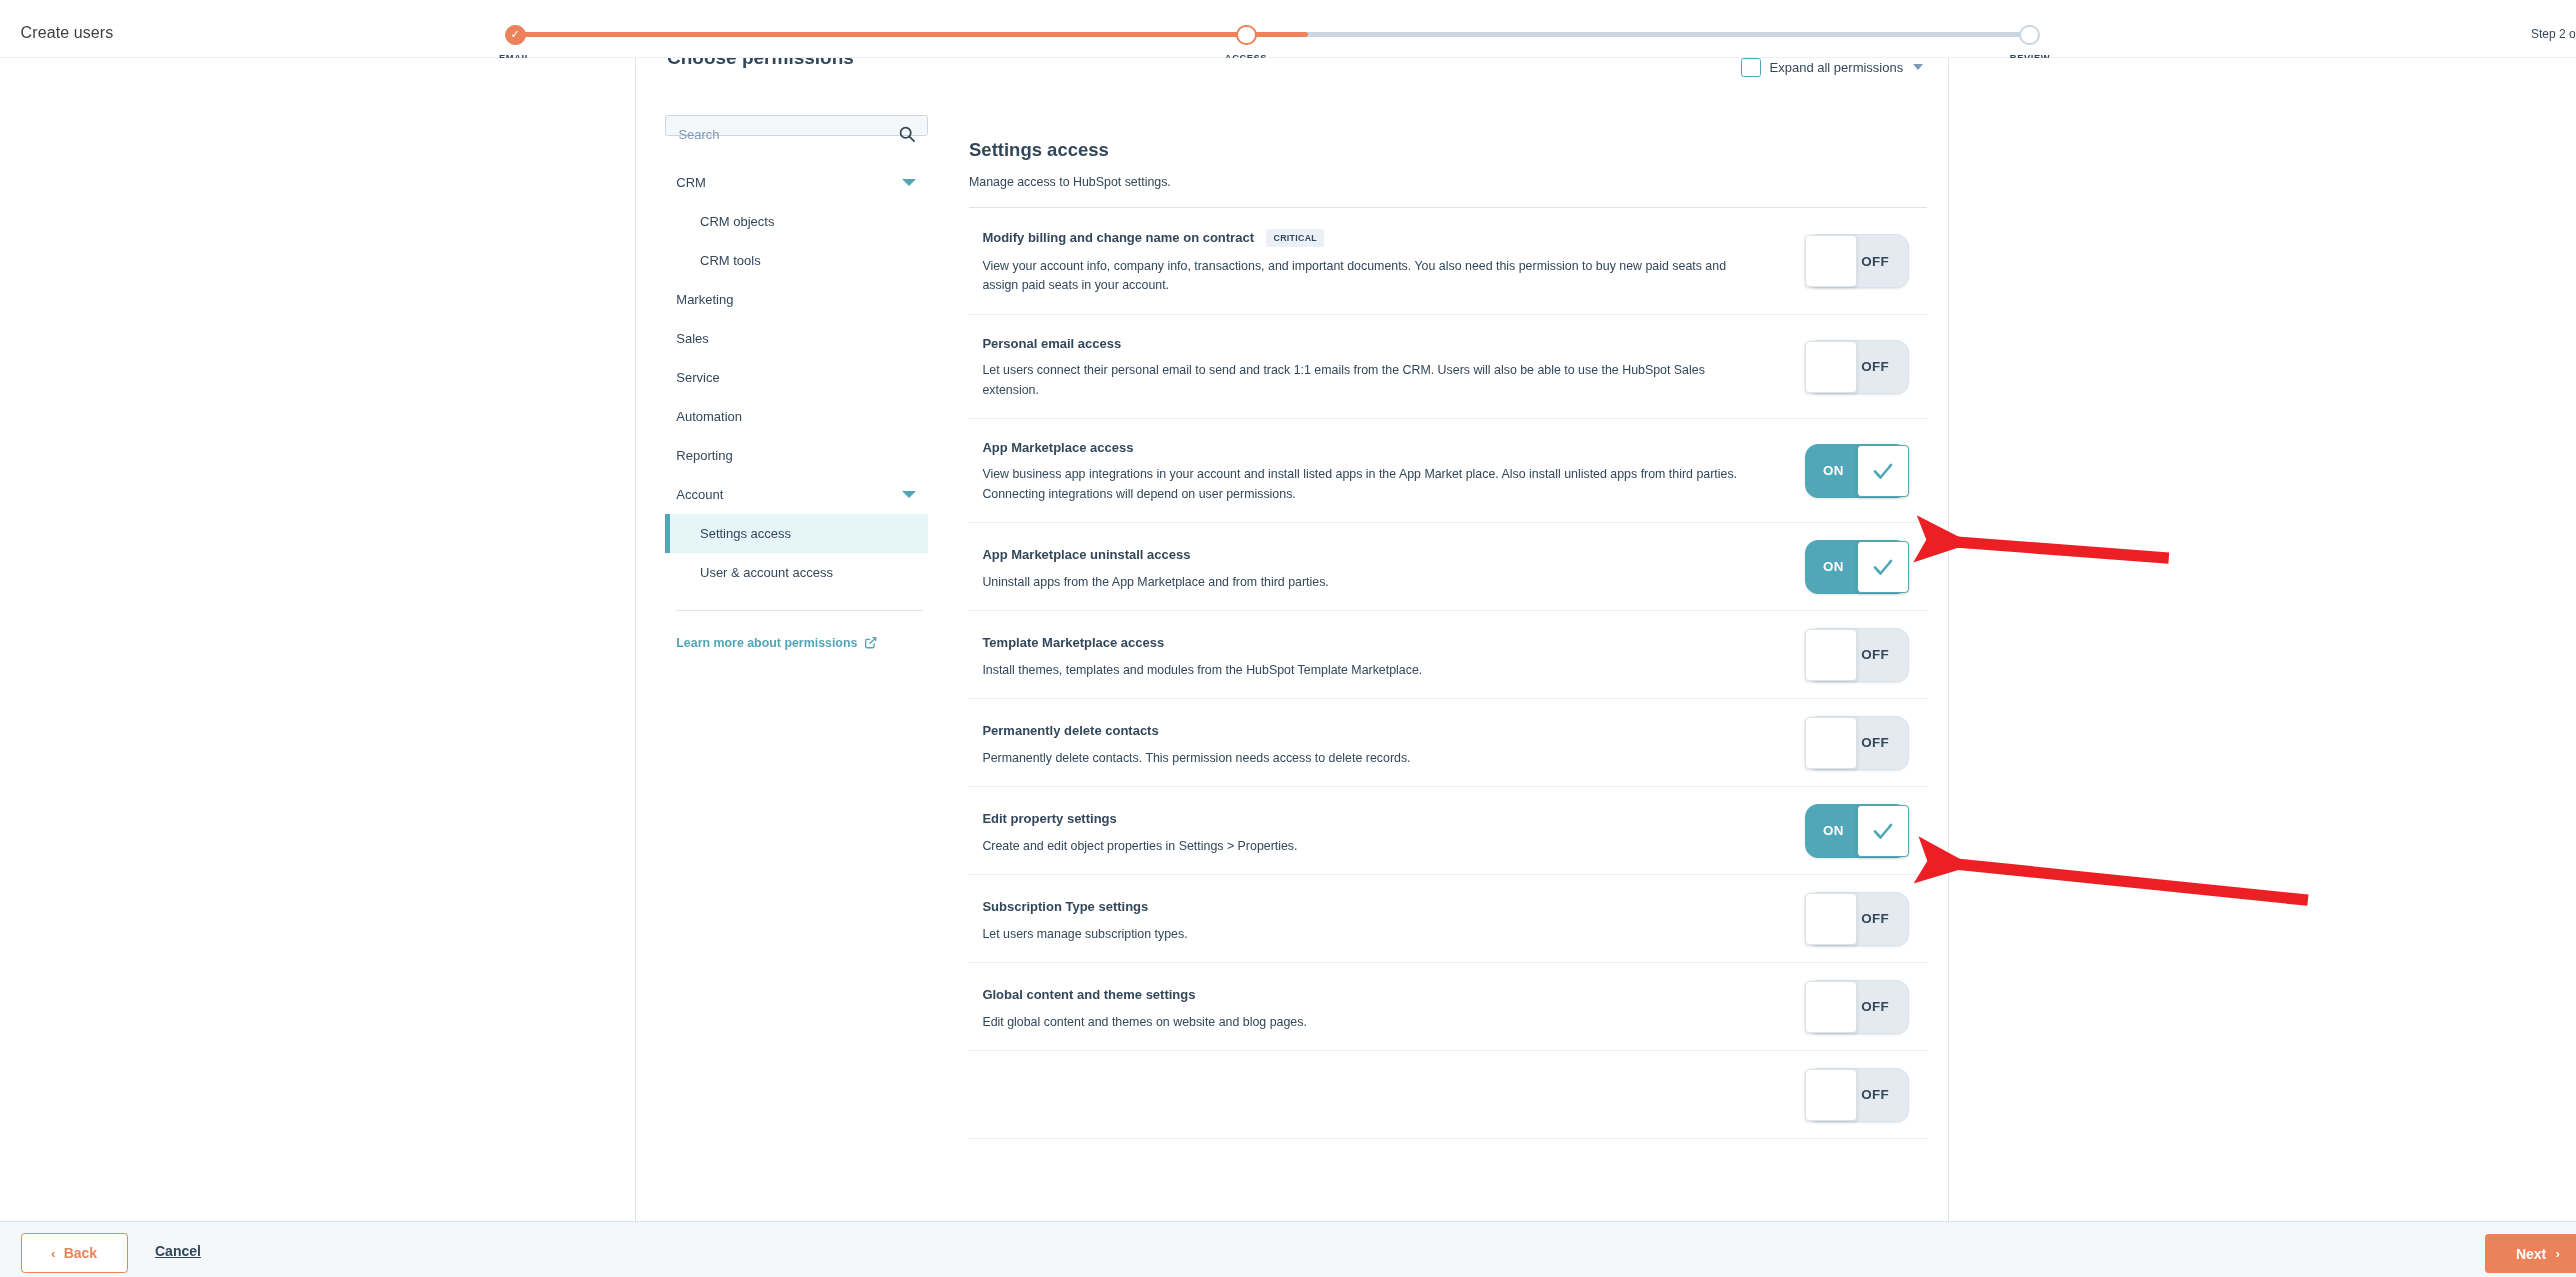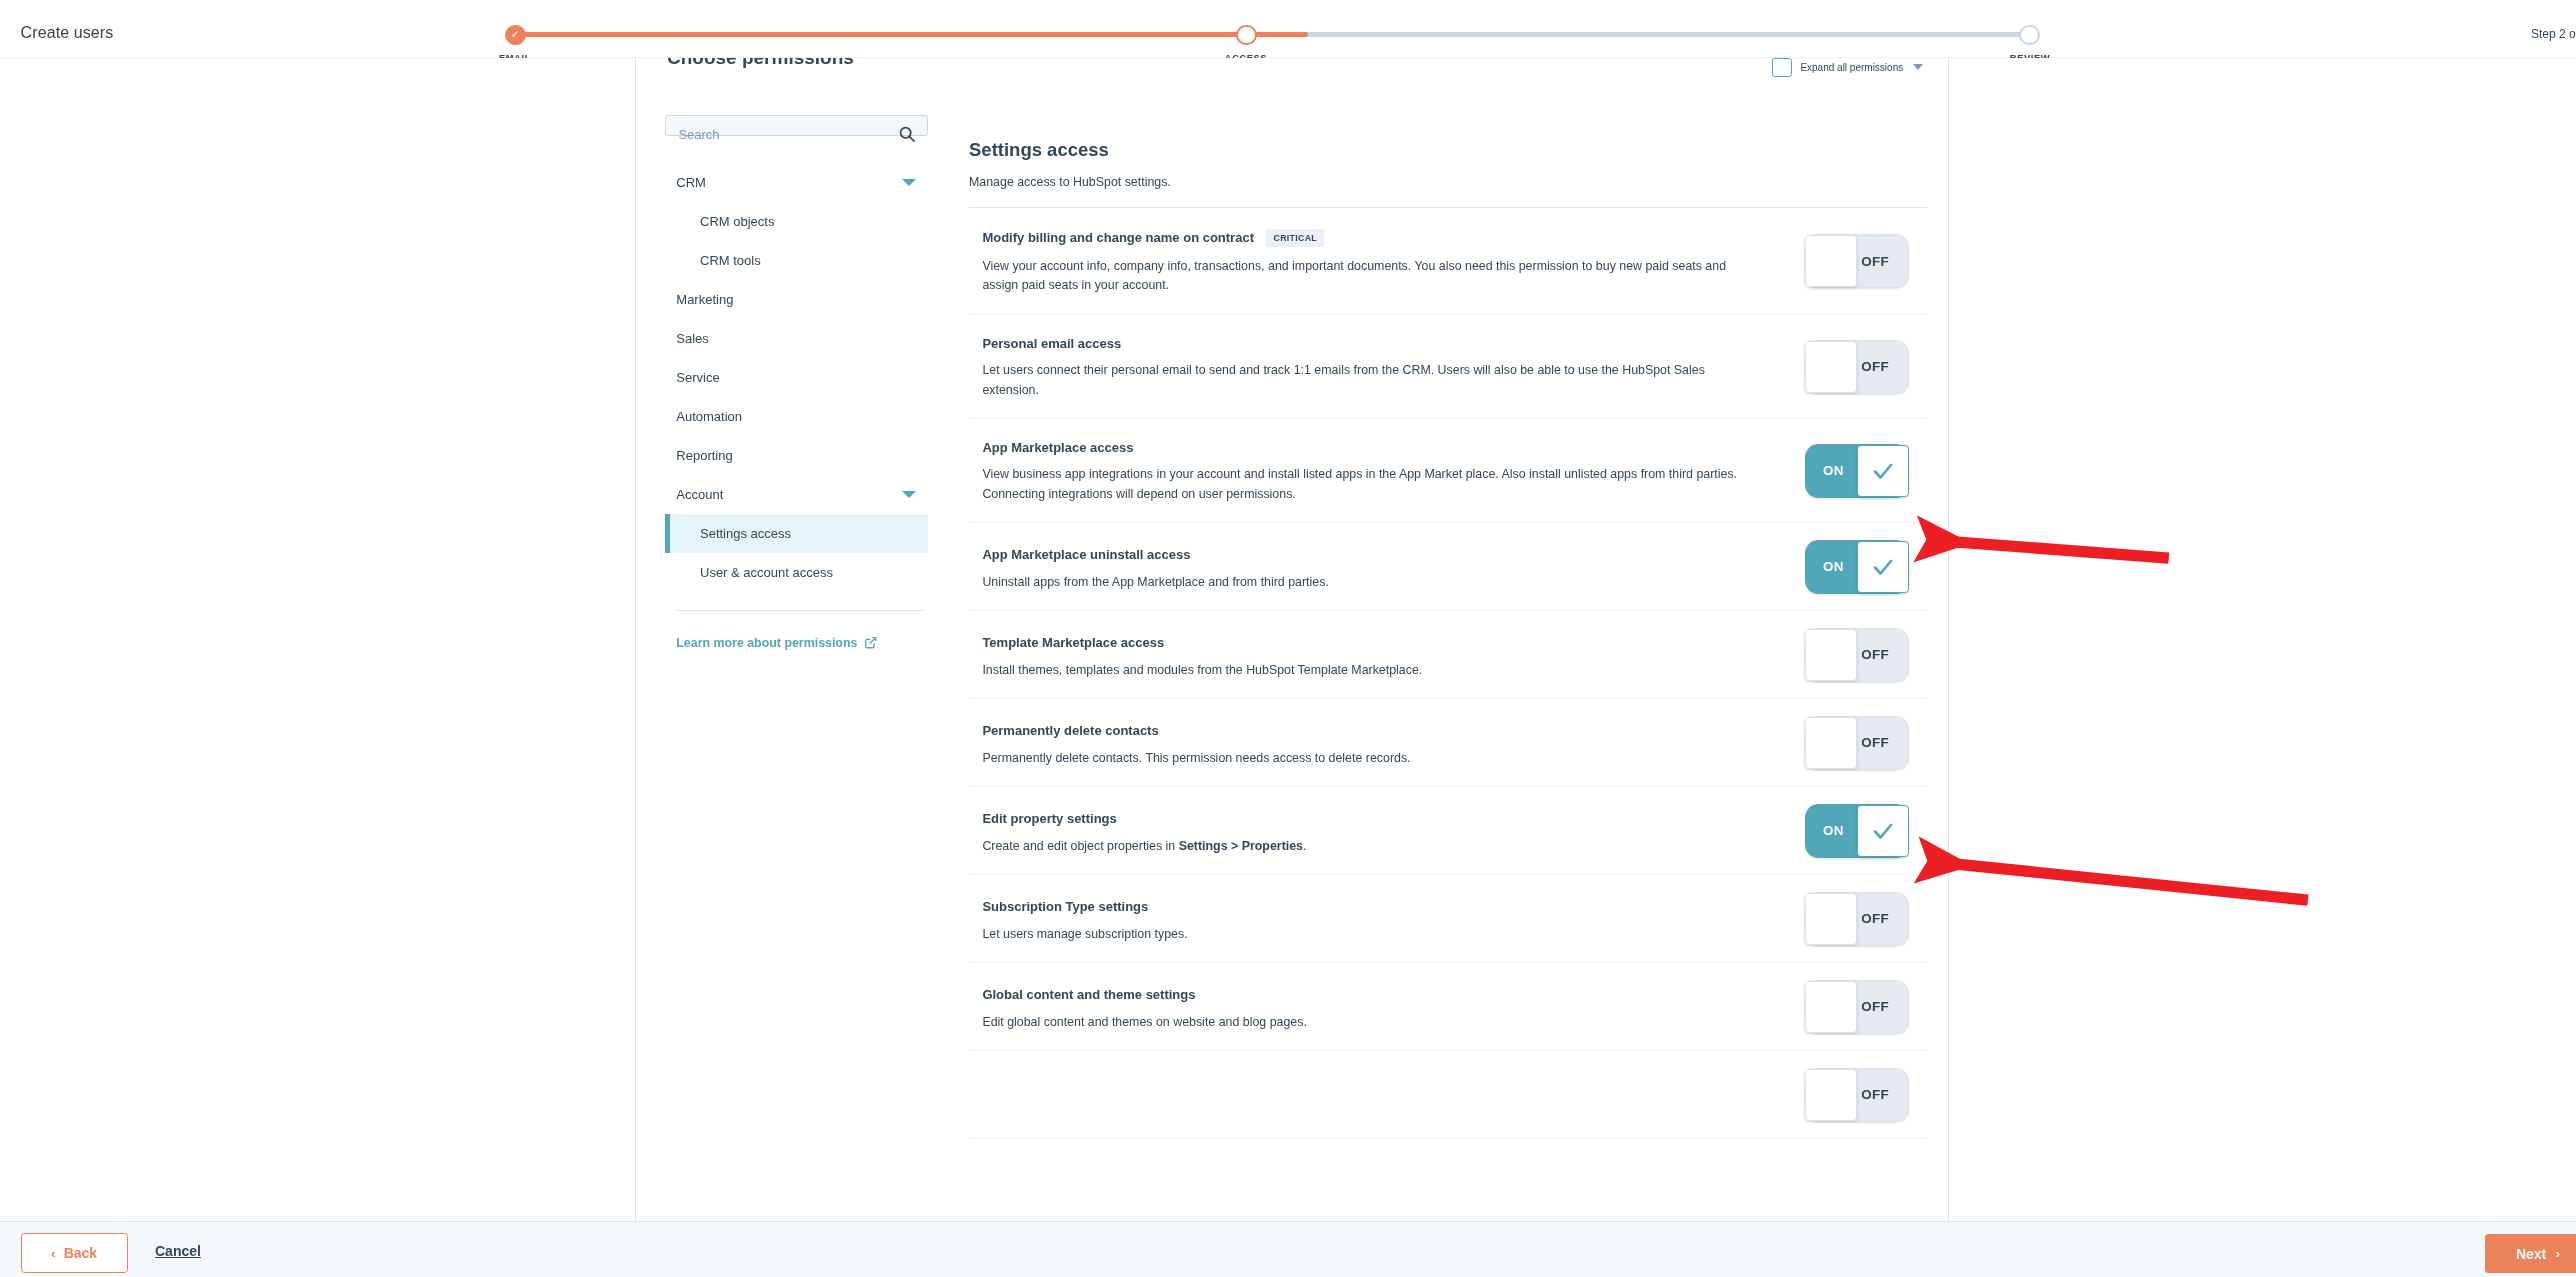--- a/index.html
+++ b/index.html
@@ -154,21 +154,21 @@
     gap: 8.8px;
     height: 25px;
   }
   .expand-cb {
     width: 19.6px; height: 19.6px;
     border: 1.5px solid #51a6b7;
     border-radius: 2.6px;
     background: #ffffff;
   }
   .expand-label {
-    font-size: 10px;
+    font-size: 13px;
     color: #33475b;
   }
   .expand-chevron {
     width: 0; height: 0;
     border-left: 5.7px solid transparent;
     border-right: 5.7px solid transparent;
     border-top: 6.2px solid #7c98b6;
     margin-left: 1px;
   }
 
@@ -320,21 +320,21 @@
     padding: 4.1px 7.2px;
     border-radius: 2.6px;
   }
   .perm-desc {
     margin-top: 10.3px;
     font-size: 12.4px;
     line-height: 1.56;
     color: #33475b;
     max-width: 768px;
   }
-  .perm-desc b { font-weight: bold; }
+  .perm-desc b { font-weight: normal; }
 
   .toggle-wrap {
     position: absolute;
     right: 18.5px;
     top: 50%;
     transform: translateY(-50%);
   }
 
   .toggle {
     position: relative;

